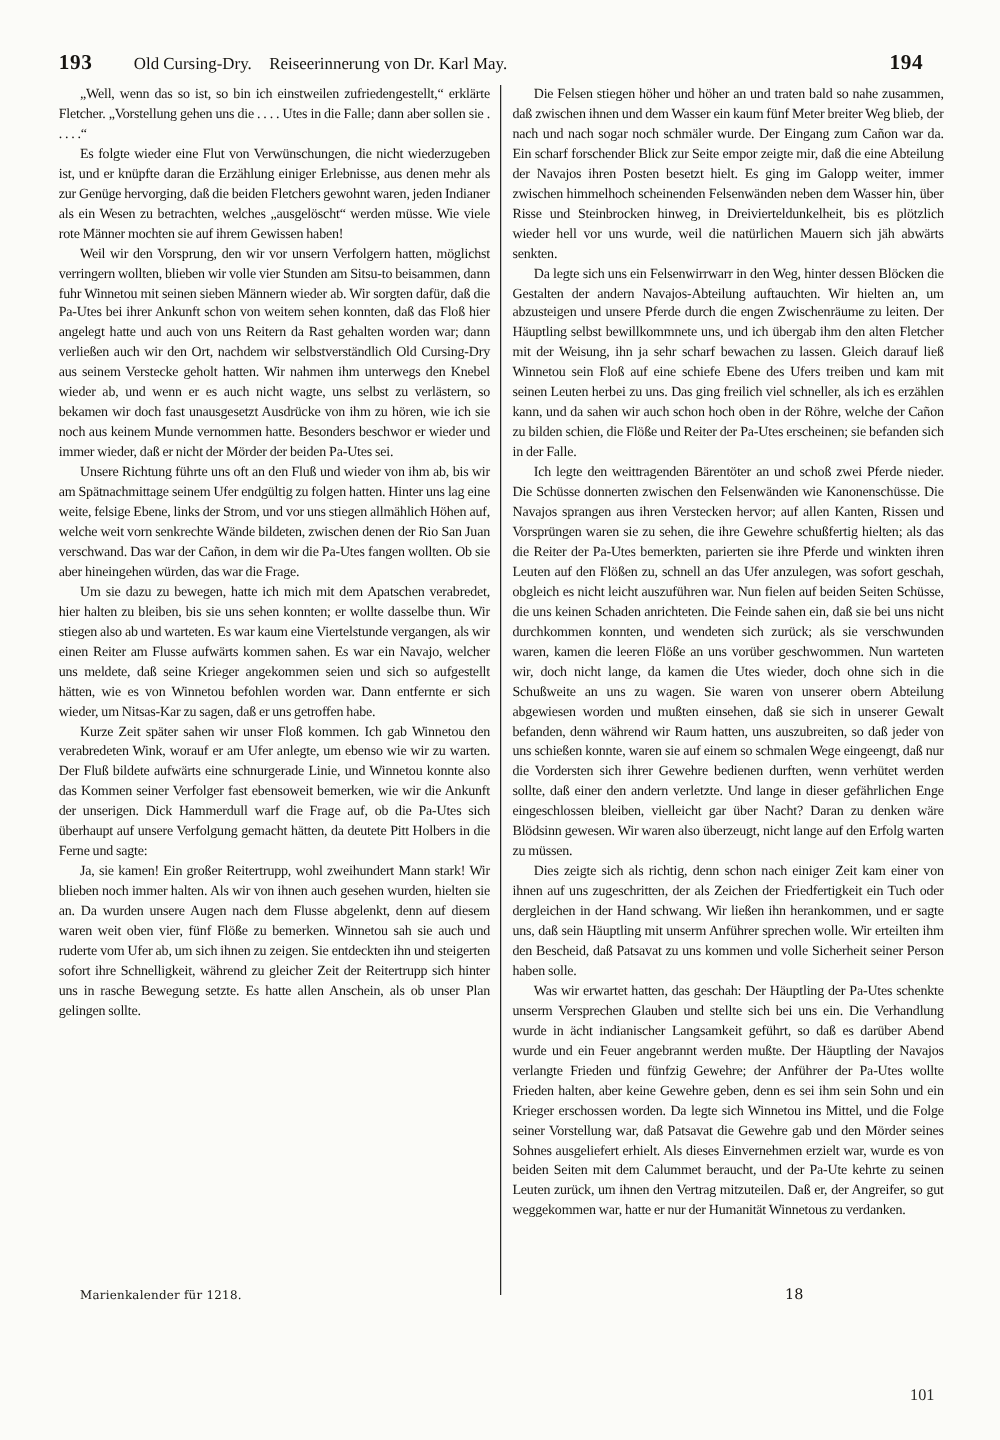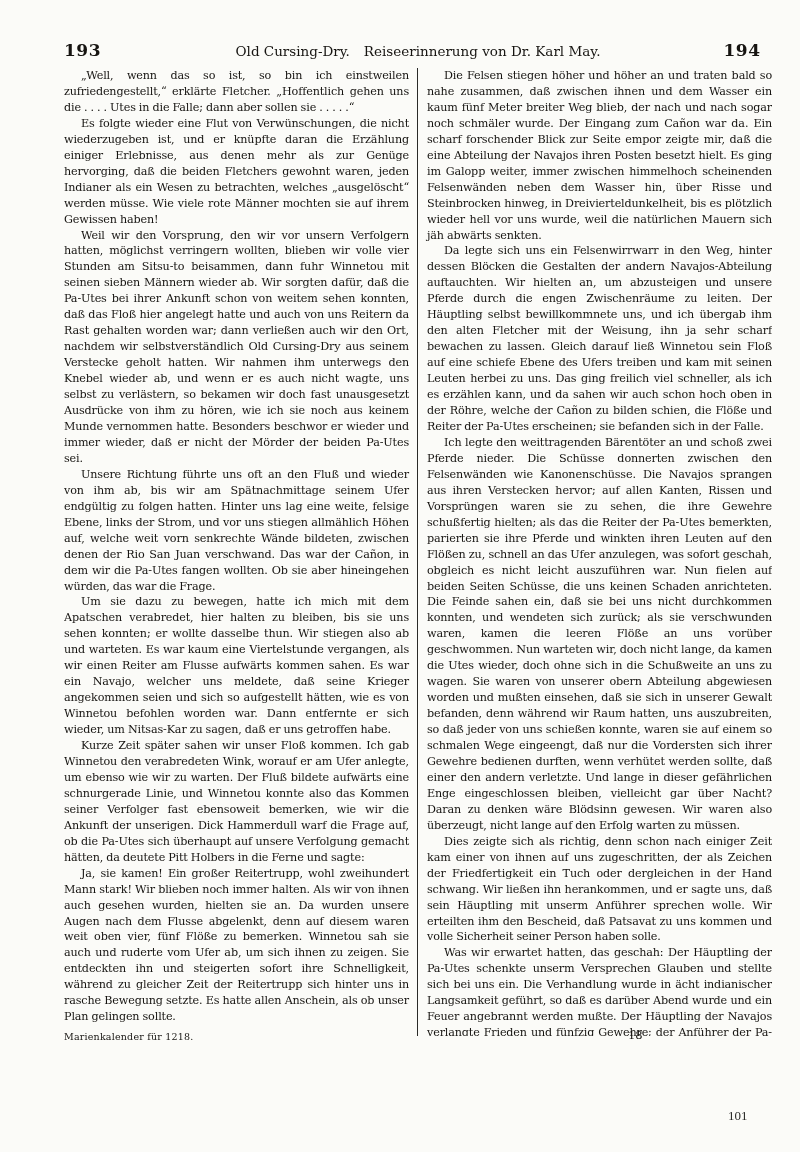--- a/index.html
+++ b/index.html
@@ -10,42 +10,42 @@
     width: 800px;
     height: 1152px;
     background: #fbfbf8;
     position: relative;
     font-family: "DejaVu Serif", "Liberation Serif", serif;
     color: #161411;
     overflow: hidden;
   }
   .page {
     position: absolute;
-    left: 64px;
+    left: 47px;
     top: 40px;
     width: 708px;
+    font-family: Liberation Serif, serif;
   }
   
   .running-head {
     display: flex;
     align-items: baseline;
     justify-content: space-between;
     height: 24px;
     margin-bottom: 4px;
   }
   .page-num {
     font-size: 17px;
     font-weight: bold;
     letter-spacing: 0.5px;
     width: 60px;
   }
   .page-num.right { text-align: center; }
   .head-title {
     flex: 1;
-    text-align: center;
     font-size: 13.5px;
     white-space: nowrap;
   }
   .head-title .t-sep { display: inline-block; width: 14px; }
   
   .columns {
     display: flex;
     width: 708px;
   }
   .col {
@@ -104,21 +104,21 @@
 
   <div class="running-head">
     <span class="page-num">193</span>
     <span class="head-title"><span>Old Cursing-Dry.</span><span class="t-sep"></span><span>Reiseerinnerung von Dr. Karl May.</span></span>
     <span class="page-num right">194</span>
   </div>
 
   <div class="columns">
 
     <div class="col left" lang="de">
-      <p>„Well, wenn das so ist, so bin ich einstweilen zufriedengestellt,“ erklärte Fletcher. „Hoffentlich gehen uns die . . . . Utes in die Falle; dann aber sollen sie . . . . .“</p>
+      <p>„Well, wenn das so ist, so bin ich einstweilen zufriedengestellt,“ erklärte Fletcher. „Vorstellung gehen uns die . . . . Utes in die Falle; dann aber sollen sie . . . . .“</p>
       <p>Es folgte wieder eine Flut von Verwünschungen, die nicht wiederzugeben ist, und er knüpfte daran die Erzählung einiger Erlebnisse, aus denen mehr als zur Genüge hervorging, daß die beiden Fletchers gewohnt waren, jeden Indianer als ein Wesen zu betrachten, welches „ausgelöscht“ werden müsse. Wie viele rote Männer mochten sie auf ihrem Gewissen haben!</p>
       <p>Weil wir den Vorsprung, den wir vor unsern Verfolgern hatten, möglichst verringern wollten, blieben wir volle vier Stunden am Sitsu-to beisammen, dann fuhr Winnetou mit seinen sieben Männern wieder ab. Wir sorgten dafür, daß die Pa-Utes bei ihrer Ankunft schon von weitem sehen konnten, daß das Floß hier angelegt hatte und auch von uns Reitern da Rast gehalten worden war; dann verließen auch wir den Ort, nachdem wir selbstverständlich Old Cursing-Dry aus seinem Verstecke geholt hatten. Wir nahmen ihm unterwegs den Knebel wieder ab, und wenn er es auch nicht wagte, uns selbst zu verlästern, so bekamen wir doch fast unausgesetzt Ausdrücke von ihm zu hören, wie ich sie noch aus keinem Munde vernommen hatte. Besonders beschwor er wieder und immer wieder, daß er nicht der Mörder der beiden Pa-Utes sei.</p>
       <p>Unsere Richtung führte uns oft an den Fluß und wieder von ihm ab, bis wir am Spätnachmittage seinem Ufer endgültig zu folgen hatten. Hinter uns lag eine weite, felsige Ebene, links der Strom, und vor uns stiegen allmählich Höhen auf, welche weit vorn senkrechte Wände bildeten, zwischen denen der Rio San Juan verschwand. Das war der Cañon, in dem wir die Pa-Utes fangen wollten. Ob sie aber hineingehen würden, das war die Frage.</p>
       <p>Um sie dazu zu bewegen, hatte ich mich mit dem Apatschen verabredet, hier halten zu bleiben, bis sie uns sehen konnten; er wollte dasselbe thun. Wir stiegen also ab und warteten. Es war kaum eine Viertelstunde vergangen, als wir einen Reiter am Flusse aufwärts kommen sahen. Es war ein Navajo, welcher uns meldete, daß seine Krieger angekommen seien und sich so aufgestellt hätten, wie es von Winnetou befohlen worden war. Dann entfernte er sich wieder, um Nitsas-Kar zu sagen, daß er uns getroffen habe.</p>
       <p>Kurze Zeit später sahen wir unser Floß kommen. Ich gab Winnetou den verabredeten Wink, worauf er am Ufer anlegte, um ebenso wie wir zu warten. Der Fluß bildete aufwärts eine schnurgerade Linie, und Winnetou konnte also das Kommen seiner Verfolger fast ebensoweit bemerken, wie wir die Ankunft der unserigen. Dick Hammerdull warf die Frage auf, ob die Pa-Utes sich überhaupt auf unsere Verfolgung gemacht hätten, da deutete Pitt Holbers in die Ferne und sagte:</p>
       <p>Ja, sie kamen! Ein großer Reitertrupp, wohl zweihundert Mann stark! Wir blieben noch immer halten. Als wir von ihnen auch gesehen wurden, hielten sie an. Da wurden unsere Augen nach dem Flusse abgelenkt, denn auf diesem waren weit oben vier, fünf Flöße zu bemerken. Winnetou sah sie auch und ruderte vom Ufer ab, um sich ihnen zu zeigen. Sie entdeckten ihn und steigerten sofort ihre Schnelligkeit, während zu gleicher Zeit der Reitertrupp sich hinter uns in rasche Bewegung setzte. Es hatte allen Anschein, als ob unser Plan gelingen sollte.</p>
 
     </div>
 
     <div class="col right" lang="de">

